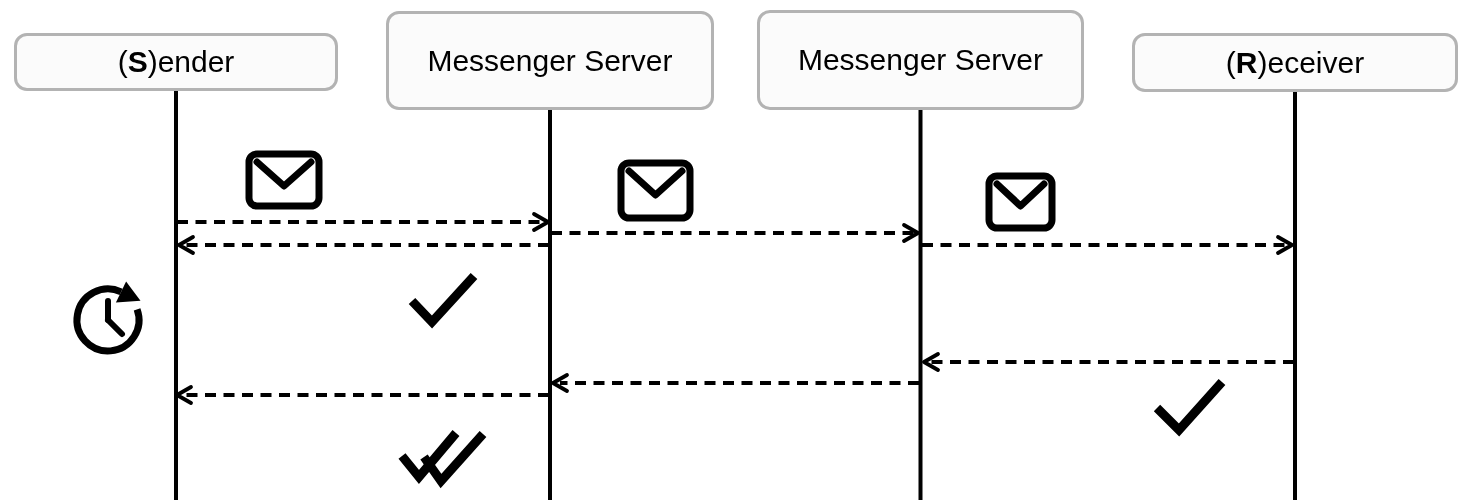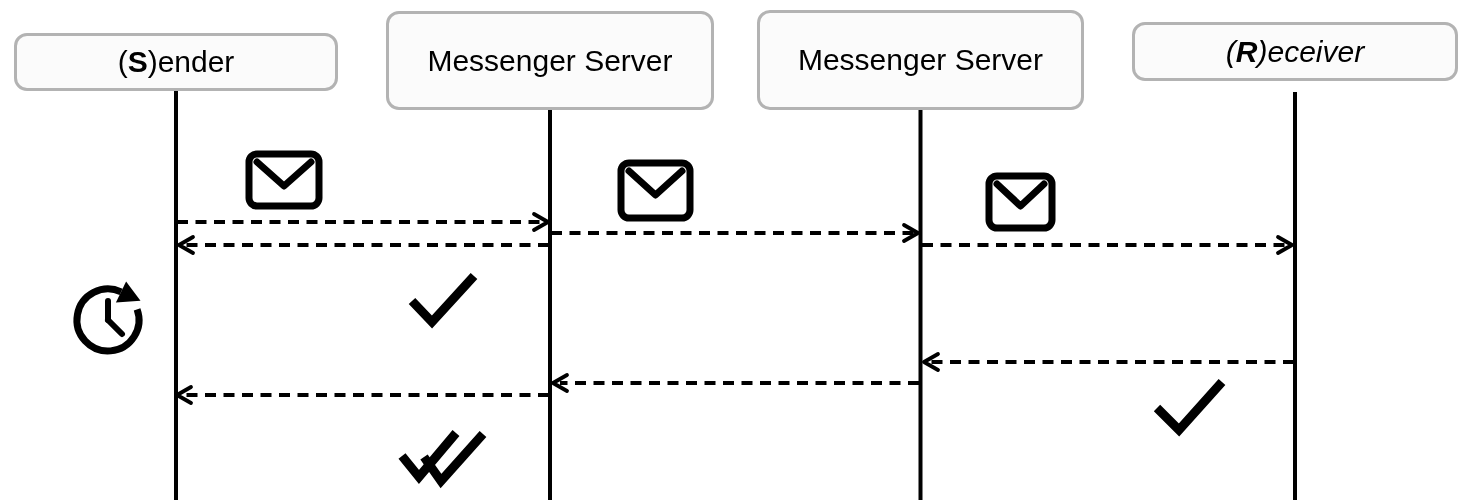--- a/index.html
+++ b/index.html
@@ -31,21 +31,21 @@
     align-items:center;
     justify-content:center;
     line-height:1.32;
     white-space:nowrap;
     text-align:center;
   }
   .actor-box b{font-weight:700;}
   .box-sender   {left:14px;  top:33px; width:324px; height:58px;}
   .box-mss      {left:386px; top:11px; width:328px; height:99px;}
   .box-msr      {left:757px; top:10px; width:327px; height:100px;}
-  .box-receiver {left:1132px;top:22px; width:326px; height:59px;font-style:italic;}
+  .box-receiver {left:1132px;top:33px; width:326px; height:59px;}
 
   .lifeline{stroke:var(--stroke);stroke-width:4;}
   .msg{stroke:var(--stroke);stroke-width:3.8;stroke-dasharray:11 7.5;fill:none;}
   .head{stroke:var(--stroke);stroke-width:3.8;fill:none;stroke-linecap:round;}
   .env-body{fill:var(--background);stroke:var(--stroke);stroke-width:7;}
   .env-flap{fill:none;stroke:var(--stroke);stroke-width:7;stroke-linejoin:round;stroke-linecap:round;}
   .check{fill:none;stroke:var(--stroke);stroke-width:9;stroke-linecap:butt;stroke-linejoin:miter;}
   .clock-arc{fill:none;stroke:var(--stroke);stroke-width:7;}
   .clock-hand{stroke:var(--stroke);stroke-width:6;stroke-linecap:round;fill:none;}
   .clock-head{fill:var(--stroke);stroke:none;}

